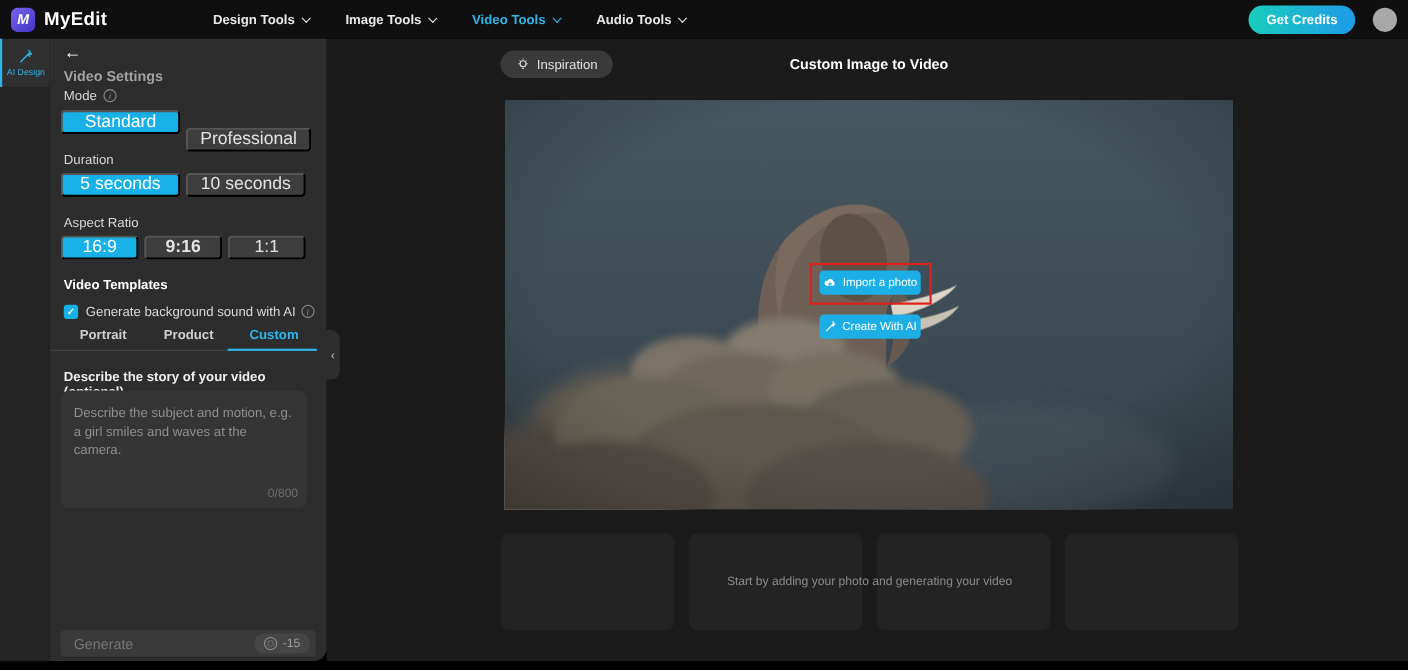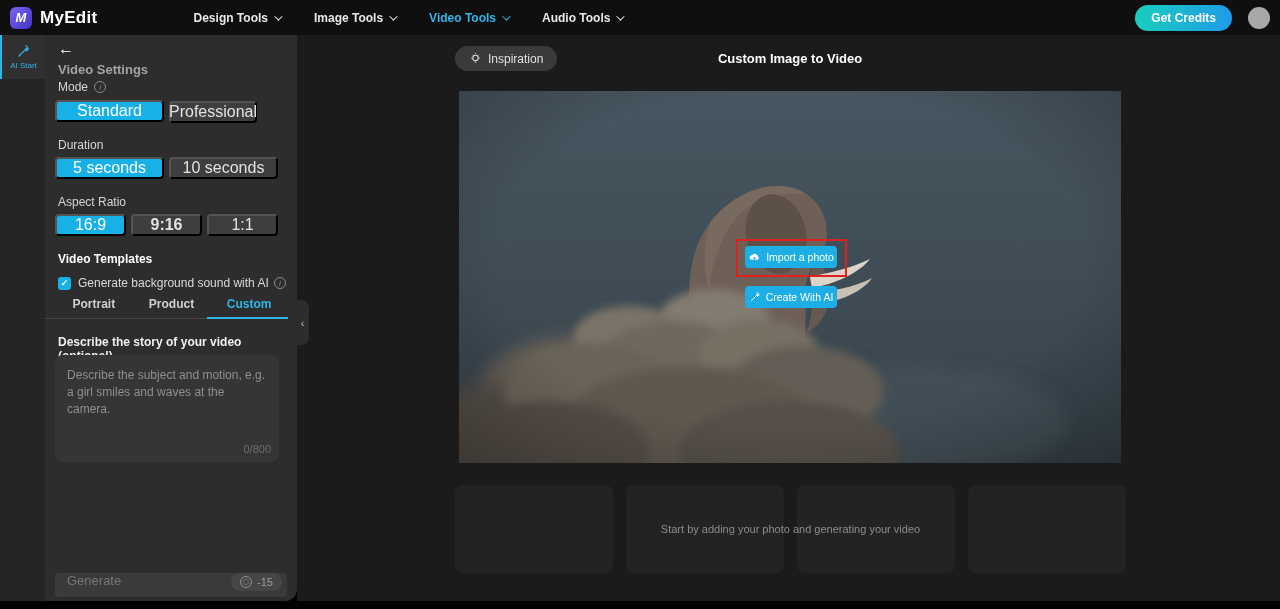--- a/index.html
+++ b/index.html
@@ -60,21 +60,21 @@
     display:flex; align-items:center; justify-content:center; cursor:pointer; }
   .desc-label { position:absolute; left:13px; top:300px; color:#efefef; font-size:12px; font-weight:bold; }
   .ta-wrap { position:absolute; left:10px; top:320px; width:224px; height:107px;
     background:#353535; border-radius:8px; }
   .ta-wrap textarea { width:100%; height:84px; background:transparent; border:none;
     resize:none; outline:none; color:#ddd; font-size:12px; line-height:17px;
     padding:12px 12px 0 12px; font-family:"Liberation Sans", sans-serif; }
   .ta-wrap textarea::placeholder { color:#8f8f8f; }
   .counter { position:absolute; right:8px; bottom:7px; color:#6e6e6e; font-size:11px;margin-top:44px; }
   .generate-btn { position:absolute; left:10px; top:538px; width:232px; height:24px;
-    background:#3a3a3a; border:none; border-radius:4px; display:flex; 
+    background:#3a3a3a; border:none; border-radius:4px; display:flex; align-items:center;
     padding:0 5px 0 12px; cursor:default; }
   .generate-label { color:#767676; font-size:13px; }
   .cost-badge { margin-left:auto; background:#464646; border-radius:11px; height:18px;
     padding:0 9px; display:flex; align-items:center; gap:5px; }
   .coin { width:12px; height:12px; border-radius:50%; border:1.5px solid #8f8f8f;
     display:inline-block; position:relative; }
   .coin::after { content:""; position:absolute; left:2px; top:2px; right:2px; bottom:2px;
     border-radius:50%; border:1px dotted #8f8f8f; }
   .cost { color:#9c9c9c; font-size:11px; }
 
@@ -129,34 +129,34 @@
     <div class="avatar"></div>
   </div>
 </div>
 
 <div class="rail">
   <div class="rail-item">
     <svg width="15" height="15" viewBox="0 0 24 24">
       <path d="M4 20 L15 9 M15 9 l3 3 M18 4 l1 2 M21 8 l-2 .5 M16 2 l.5 2" stroke="#2eb6ea" stroke-width="2" fill="none"></path>
       <path d="M14 8 l3 3 l3-3 l-3-3 z" fill="#2eb6ea"></path>
     </svg>
-    <span class="lbl">AI Start</span>
+    <span class="lbl">AI Design</span>
   </div>
 </div>
 
 <div class="panel">
   <span class="back">←</span>
   <div class="panel-title">Video Settings</div>
 
   <div class="sec-label" style="top:45px">
     <span>Mode</span>
     <span class="info">i</span>
   </div>
   <button class="seg sel" style="left:10px; top:65px; width:109px;">Standard</button>
-  <button class="seg" style="left:124px; top:66px; width:88px;">Professional</button>
+  <button class="seg" style="left:124px; top:81px; width:114px;">Professional</button>
 
   <div class="sec-label" style="top:103px">
     <span>Duration</span>
   </div>
   <button class="seg sel" style="left:10px; top:122px; width:109px;">5 seconds</button>
   <button class="seg" style="left:124px; top:122px; width:109px;text-align:right;">10 seconds</button>
 
   <div class="sec-label" style="top:160px">
     <span>Aspect Ratio</span>
   </div>

